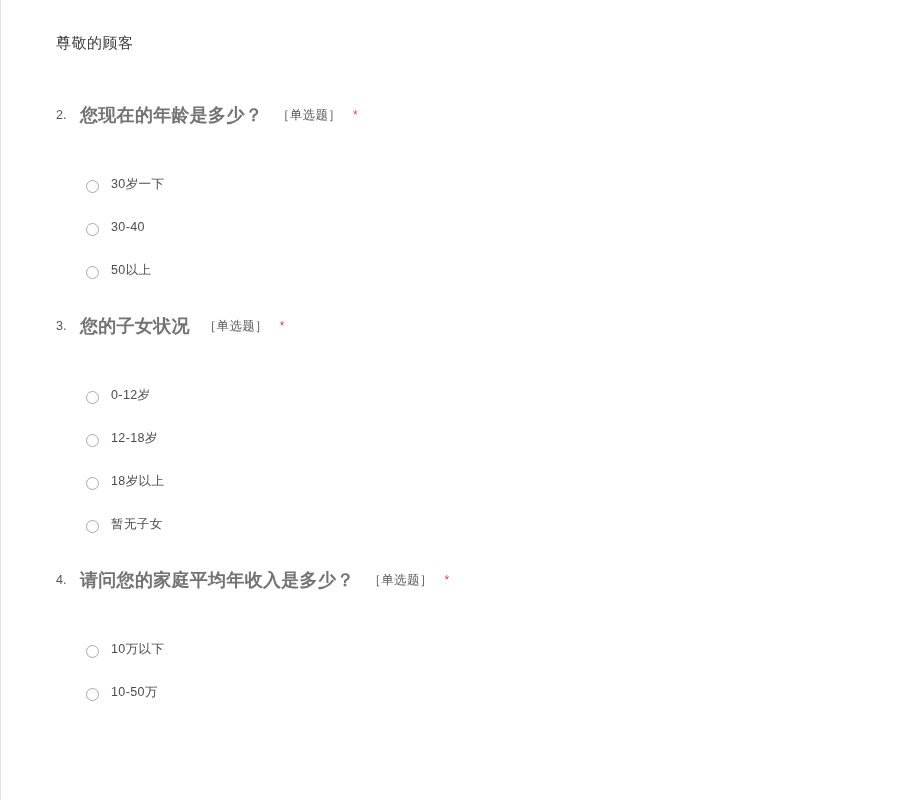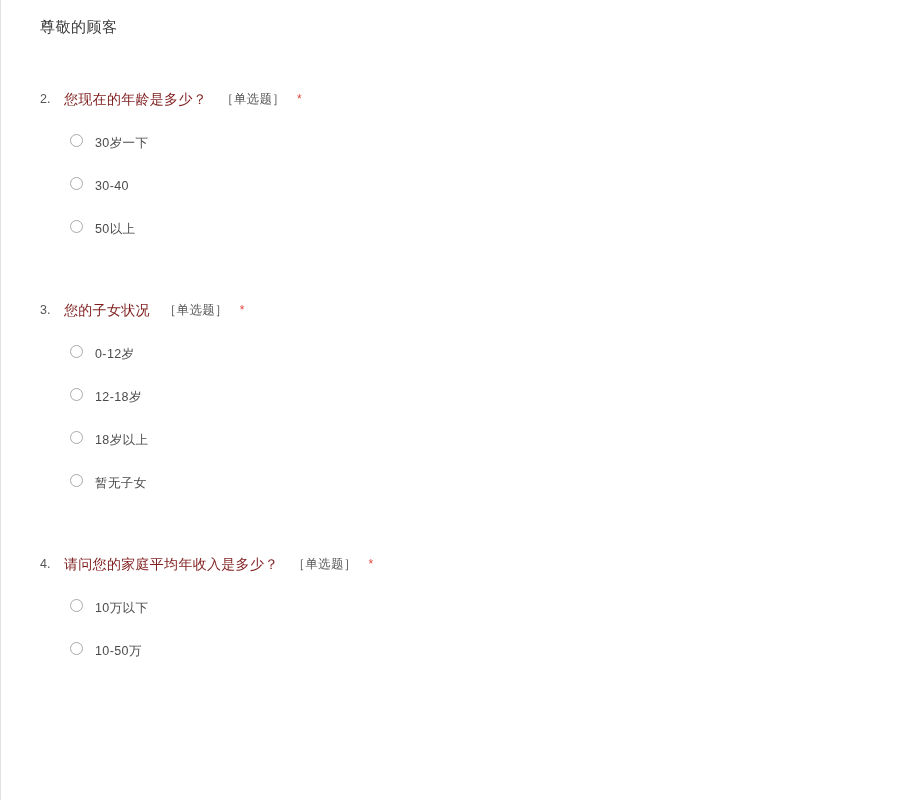--- a/index.html
+++ b/index.html
@@ -13,21 +13,21 @@
     overflow: hidden;
     font-family: "Liberation Sans", "DejaVu Sans", sans-serif;
     color: #444444;
     position: relative;
   }
   .page {
     position: relative;
     width: 824px;
     height: 800px;
     box-sizing: border-box;
-    padding: 0;
+    padding: 16px;
   }
   .left-rule {
     position: absolute;
     left: 0;
     top: 0;
     width: 1px;
     height: 800px;
     background: #e2e2e2;
   }
   .survey-header {
@@ -62,43 +62,44 @@
     color: #3f3f3f;
     line-height: 18px;
   }
   .q-num {
     width: 24px;
     flex: 0 0 24px;
     color: #555;
     font-size: 12.5px;
   }
   .q-title {
-    font-size: 14px;
-    color: #7f1d1d;
+    font-size: 18px;
+    color: #737373;
     letter-spacing: 0.3px;
+    font-weight: bold;
   }
   .q-type {
     color: #555;
     margin-left: 14px;
     font-size: 12.5px;
     letter-spacing: 0.3px;
     text-align: center;
   }
   .q-required {
     color: #e2453c;
     margin-left: 12px;
     font-size: 12px;
   }
   .options {
     margin-top: 26px;
     padding-left: 30px;
   }
   .option {
     display: flex;
-    align-items: flex-start;
+    align-items: flex-end;
     height: 43px;
     font-size: 12.5px;
     color: #4b4b4b;
   }
   .radio {
     width: 13px;
     height: 13px;
     border: 1px solid #a9a9a9;
     border-radius: 50%;
     box-sizing: border-box;

